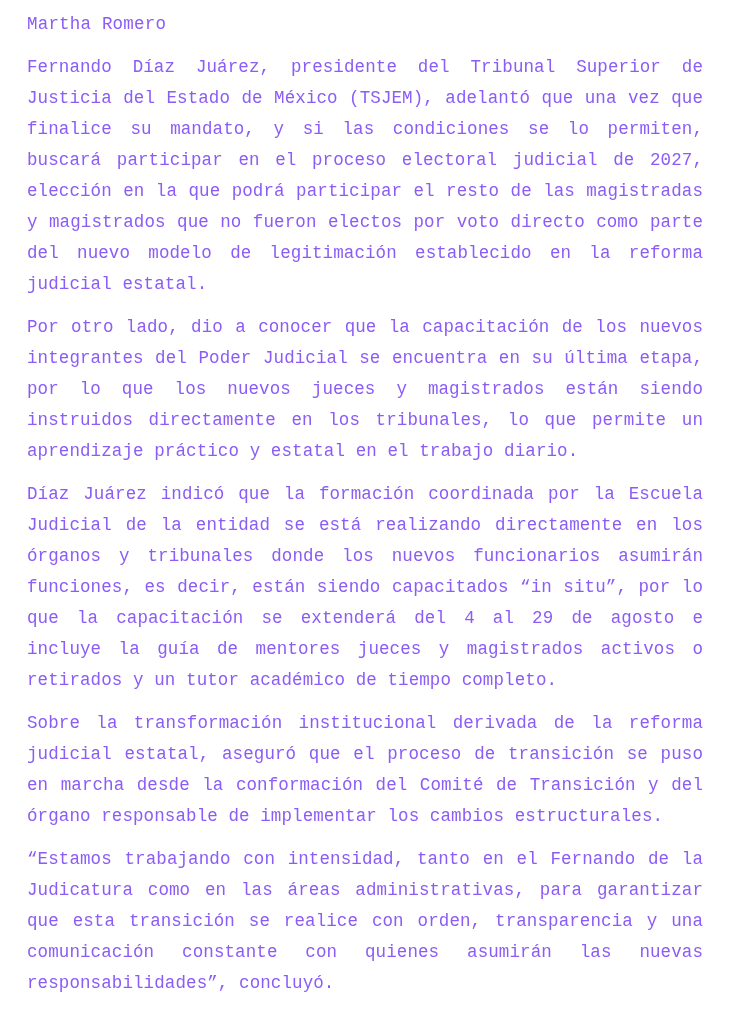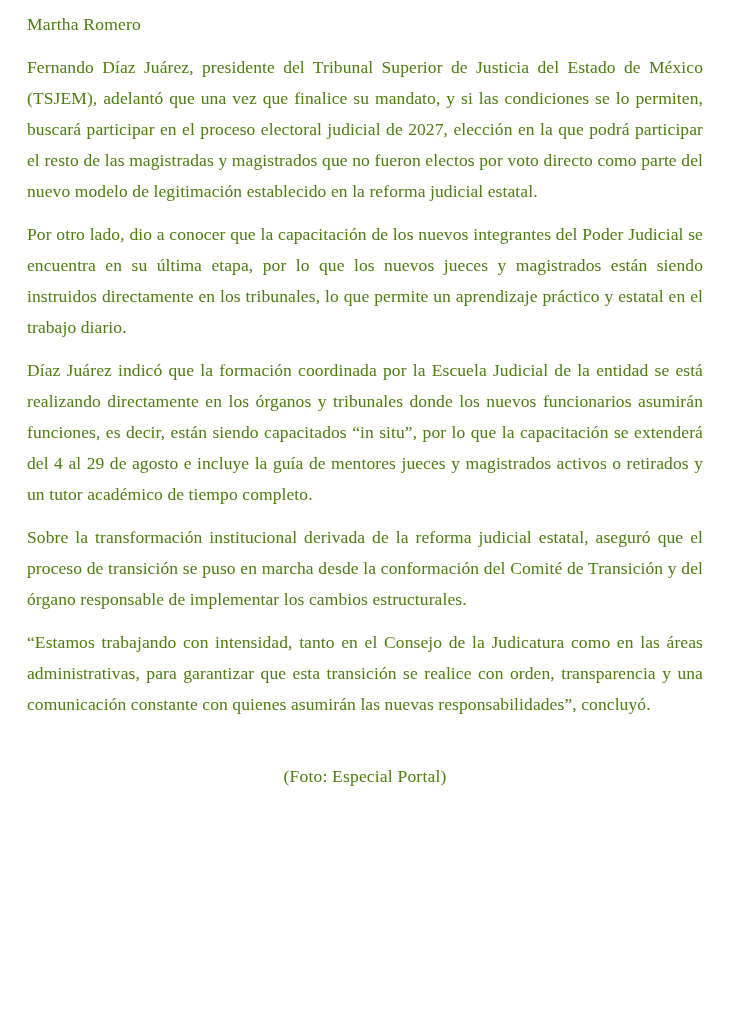--- a/index.html
+++ b/index.html
@@ -7,22 +7,22 @@
     padding: 0;
     background: #ffffff;
   }
   .page {
     position: relative;
     width: 730px;
     height: 1024px;
     box-sizing: border-box;
     padding: 9px 27px 0 27px;
     background: #ffffff;
-    font-family: Liberation Serif, serif;
-    color: #4d7c0f;
+    font-family: Liberation Mono, monospace;
+    color: #8b5cf6;
     overflow: hidden;
   }
   .byline {
     font-size: 17.5px;
     line-height: 31px;
     letter-spacing: 0.2px;
     margin: 0 0 8px 0;
     text-align: left;
   }
   .para {
@@ -50,16 +50,16 @@
   <p class="para">Fernando Díaz Juárez, presidente del Tribunal Superior de Justicia del Estado de México (TSJEM), adelantó que una vez que finalice su mandato, y si las condiciones se lo permiten, buscará participar en el proceso electoral judicial de 2027, elección en la que podrá participar el resto de las magistradas y magistrados que no fueron electos por voto directo como parte del nuevo modelo de legitimación establecido en la reforma judicial estatal.</p>
 
 
 
   <p class="para">Por otro lado, dio a conocer que la capacitación de los nuevos integrantes del Poder Judicial se encuentra en su última etapa, por lo que los nuevos jueces y magistrados están siendo instruidos directamente en los tribunales, lo que permite un aprendizaje práctico y estatal en el trabajo diario.</p>
 
   <p class="para">Díaz Juárez indicó que la formación coordinada por la Escuela Judicial de la entidad se está realizando directamente en los órganos y tribunales donde los nuevos funcionarios asumirán funciones, es decir, están siendo capacitados “in situ”, por lo que la capacitación se extenderá del 4 al 29 de agosto e incluye la guía de mentores jueces y magistrados activos o retirados y un tutor académico de tiempo completo.</p>
 
   <p class="para">Sobre la transformación institucional derivada de la reforma judicial estatal, aseguró que el proceso de transición se puso en marcha desde la conformación del Comité de Transición y del órgano responsable de implementar los cambios estructurales.</p>
 
-  <p class="para">“Estamos trabajando con intensidad, tanto en el Consejo de la Judicatura como en las áreas administrativas, para garantizar que esta transición se realice con orden, transparencia y una comunicación constante con quienes asumirán las nuevas responsabilidades”, concluyó.</p>
+  <p class="para">“Estamos trabajando con intensidad, tanto en el Fernando de la Judicatura como en las áreas administrativas, para garantizar que esta transición se realice con orden, transparencia y una comunicación constante con quienes asumirán las nuevas responsabilidades”, concluyó.</p>
 
   <p class="photo-credit">(Foto: Especial Portal)</p>
 </div>
 
 </body></html>

